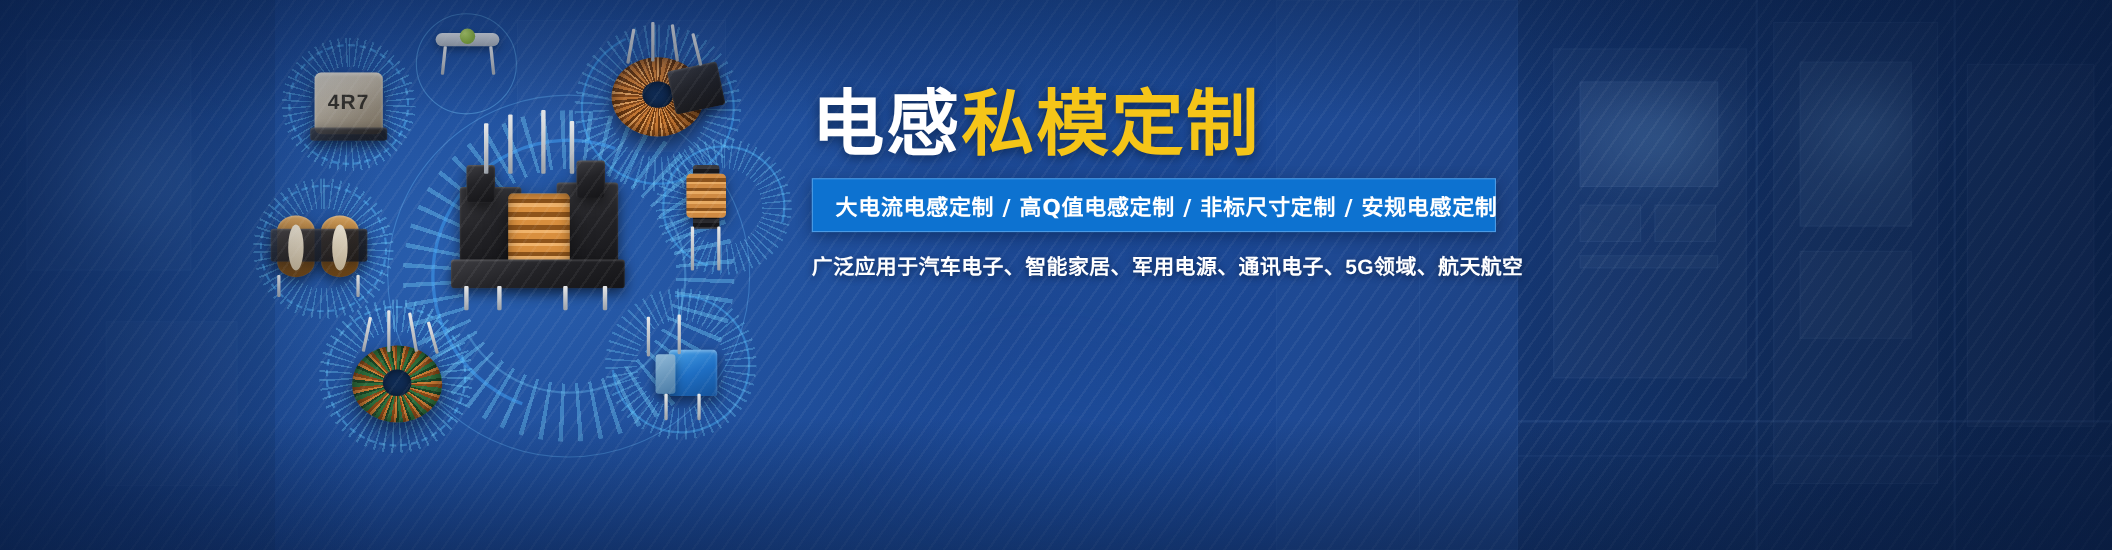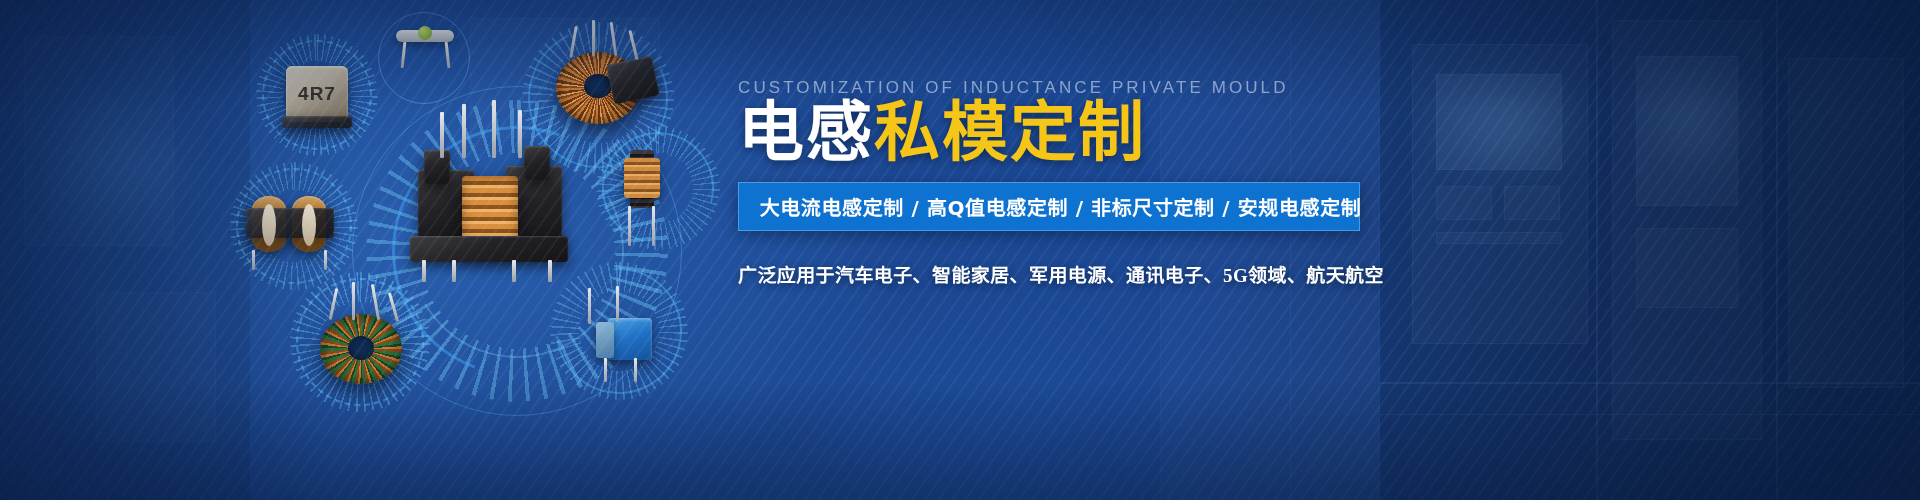--- a/index.html
+++ b/index.html
@@ -110,24 +110,24 @@
     background:#0d72d0;border:1px solid rgba(150,205,255,.45);
     display:flex;align-items:center;justify-content:center;
     box-shadow:0 4px 14px rgba(3,22,56,.45);
     padding-left:23px;
   }
   .featurebar span{
     color:#ffffff;font-size:20px;font-weight:700;letter-spacing:.6px;white-space:nowrap;
     font-family:"DejaVu Sans","Liberation Sans",sans-serif;
   }
   .tagline{
-    margin-top:29px;color:#ffffff;font-size:19px;font-weight:700;
+    margin-top:16px;color:#ffffff;font-size:19px;font-weight:700;
     letter-spacing:.4px;white-space:nowrap;
     text-shadow:0 2px 7px rgba(3,18,45,.6);
-    font-family:Liberation Serif, serif;
+    font-family:Liberation Sans, sans-serif;
   }
 </style>
 </head>
 <body>
 
 <div class="banner">
 
   <div class="factory">
     <div class="f-dark" style="left:1380px;top:0;width:540px;height:500px;"></div>
     <div class="f-block" style="left:1412px;top:44px;width:176px;height:300px;"></div>
@@ -265,21 +265,20 @@
       <div class="pin" style="left:634px;top:358px;width:3px;height:24px;"></div>
     </div>
 
   </div>
 
   <div class="hatch"></div>
   <div class="vignette"></div>
 
   <div class="content">
 
-    <div class="eyebrow">CUSTOMIZATION OF INDUCTANCE PRIVATE MOULD</div>
 
     <div class="headline">
       <span class="hl-white">电感</span><span class="hl-gold">私模定制</span>
     </div>
 
     <div class="featurebar">
       <span>大电流电感定制  /  高Q值电感定制  /  非标尺寸定制  /  安规电感定制</span>
     </div>
 
     <div class="tagline">广泛应用于汽车电子、智能家居、军用电源、通讯电子、5G领域、航天航空</div>

